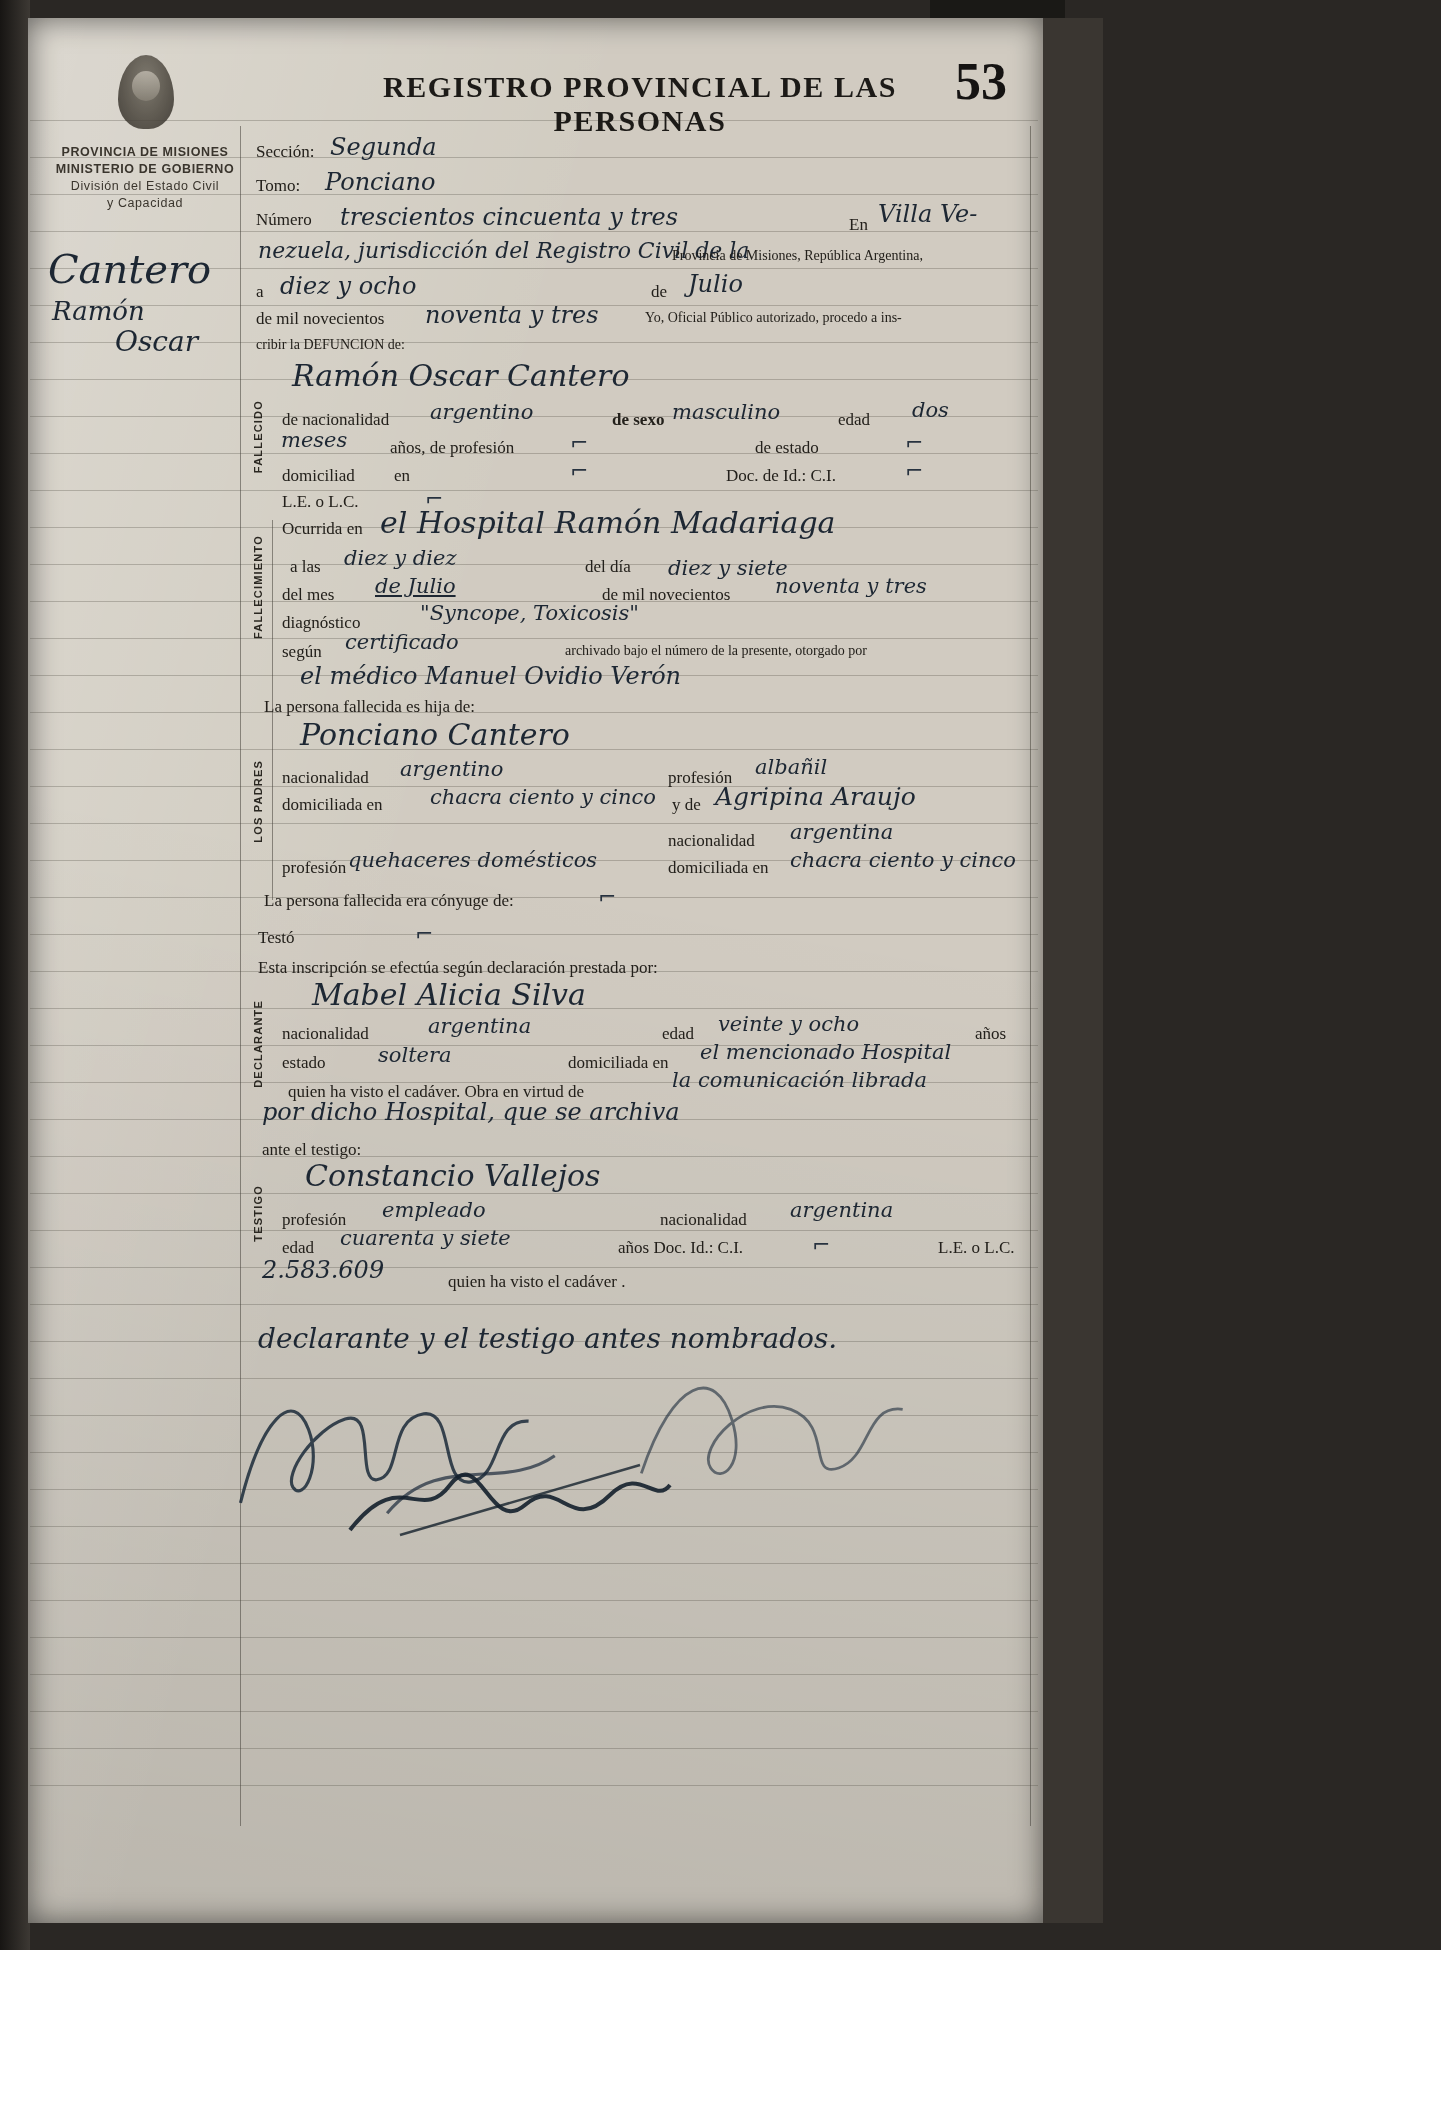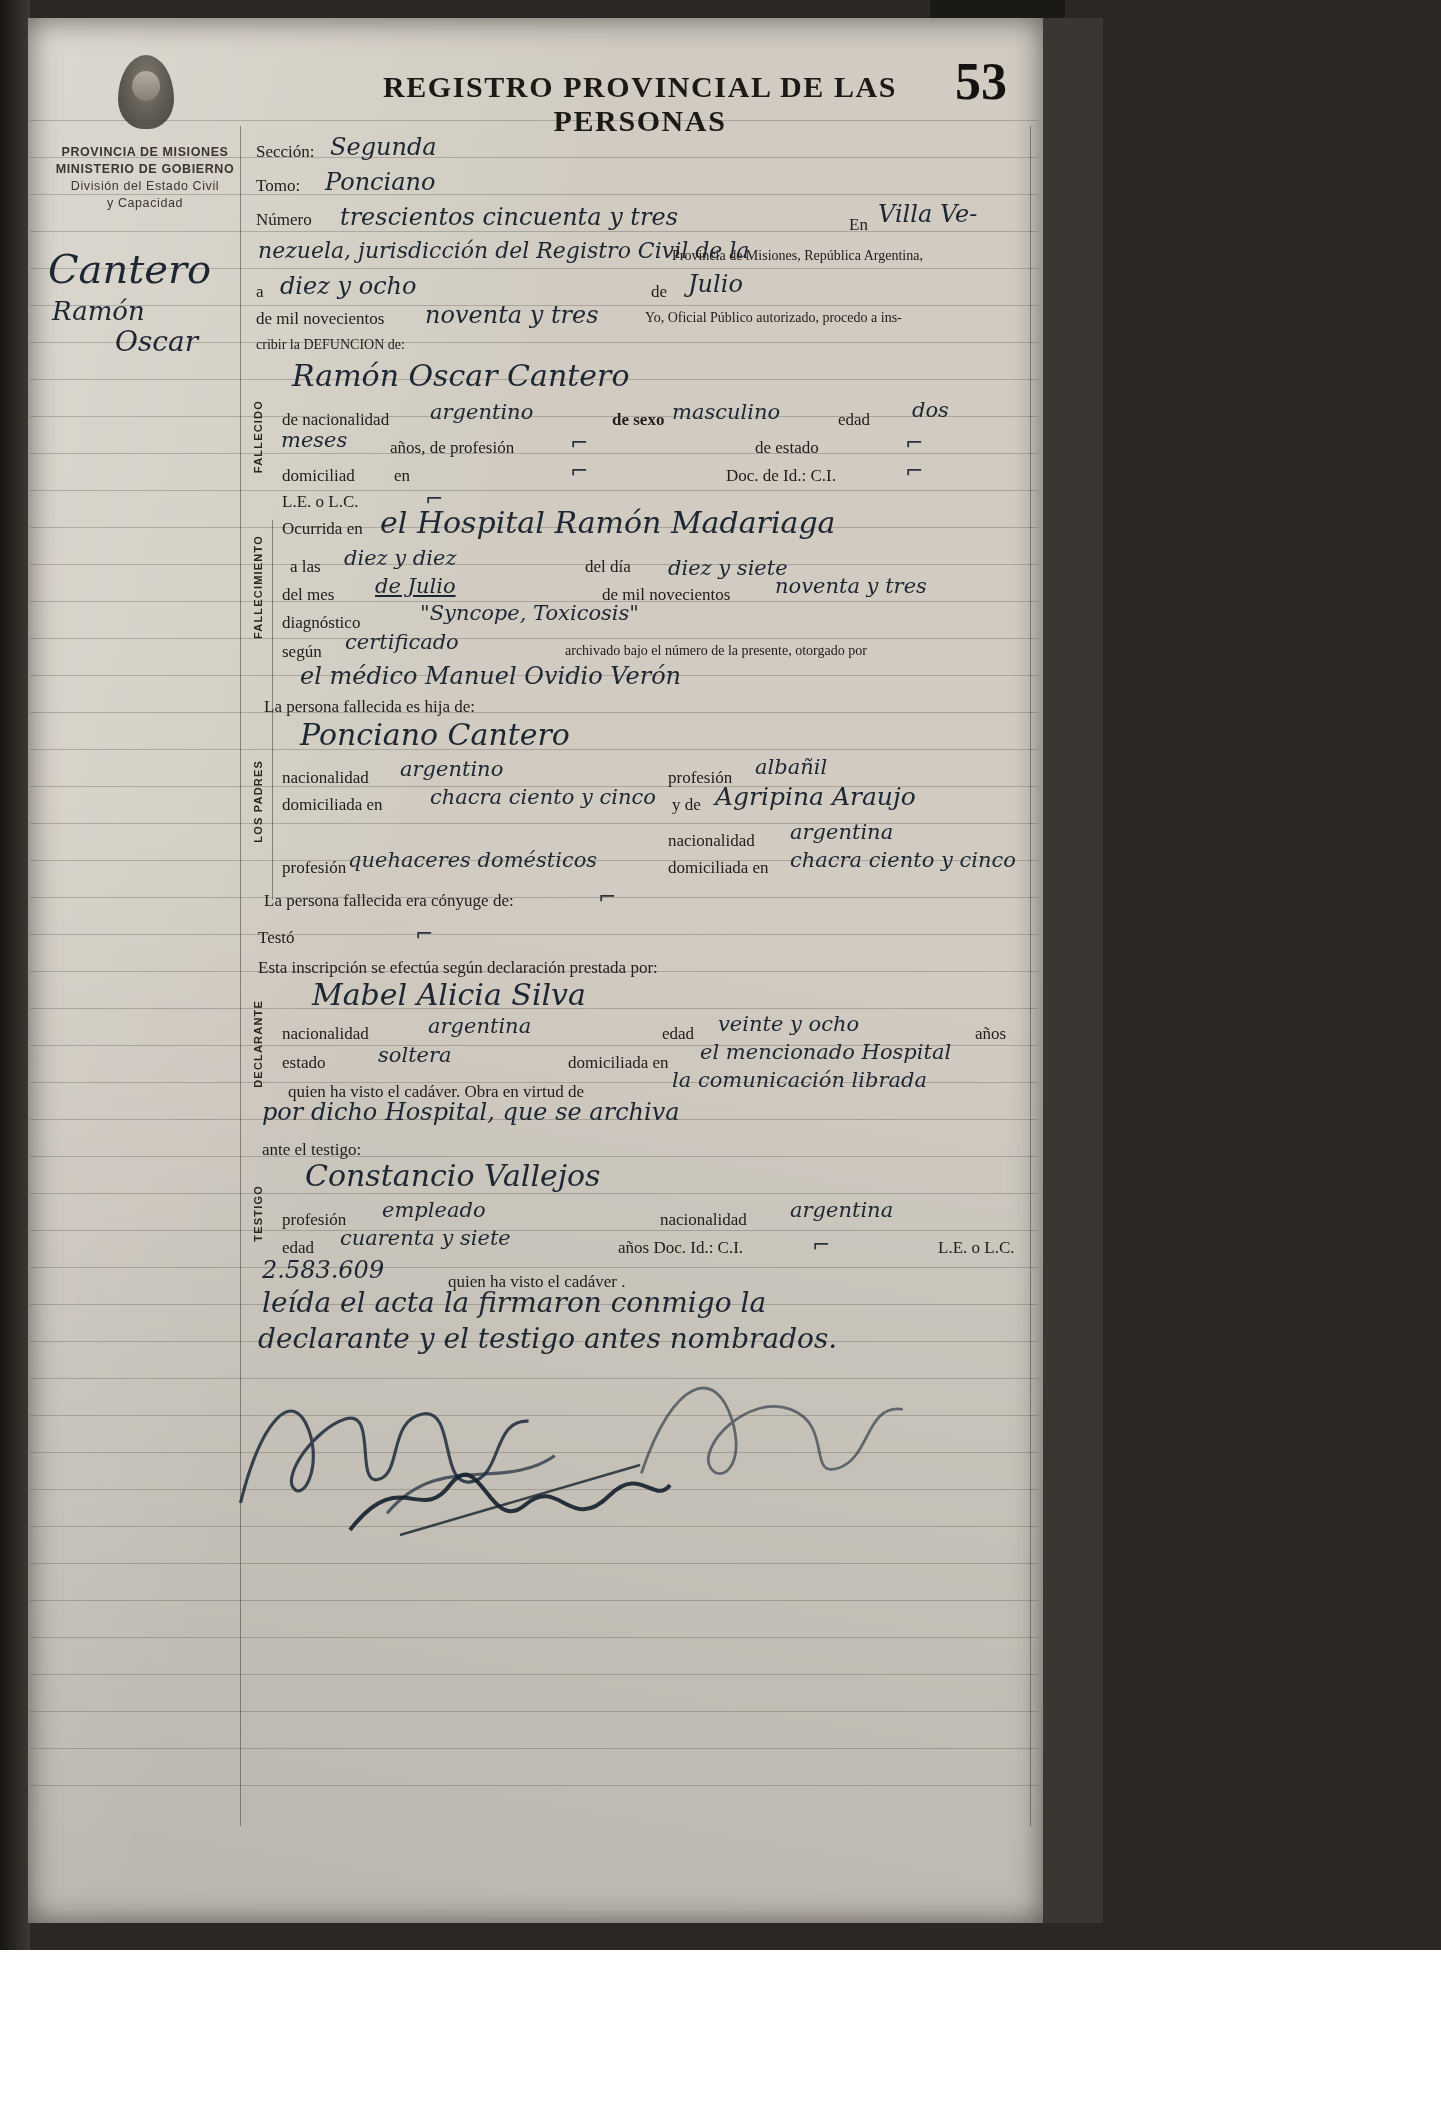--- a/index.html
+++ b/index.html
@@ -285,21 +285,20 @@
 
   <div class="lb" style="left:282px;top:1238px;">edad</div>
   <div class="hw sml" style="left:340px;top:1226px;">cuarenta y siete</div>
   <div class="lb" style="left:618px;top:1238px;">años Doc. Id.: C.I.</div>
   <div class="dash" style="left:812px;top:1232px;">⌐</div>
   <div class="lb" style="left:938px;top:1238px;">L.E. o L.C.</div>
 
   <div class="hw sml" style="left:262px;top:1256px;font-size:24px;">2.583.609</div>
   <div class="lb" style="left:448px;top:1272px;">quien ha visto el cadáver .</div>
 
-  <div class="hw" style="left:262px;top:1286px;font-size:28px;">leída el acta la firmaron conmigo la</div>
   <div class="hw" style="left:258px;top:1322px;font-size:28px;">declarante y el testigo antes nombrados.</div>
 
   <svg class="sig" viewBox="0 0 420 160" style="left:230px;top:1355px;width:440px;height:170px;">
     <path d="M10,140 C30,60 60,30 75,70 C88,105 70,140 60,125 C52,112 80,70 110,60 C140,50 120,120 140,118 C165,115 150,60 185,55 C215,51 200,125 230,120 C260,115 250,60 285,62" fill="none" stroke="#1b2a3a" stroke-width="3" opacity=".85"></path>
     <path d="M150,150 C200,90 260,130 310,95" fill="none" stroke="#1b2a3a" stroke-width="3" opacity=".7"></path>
   </svg>
 
   <svg class="sig" viewBox="0 0 300 140" style="left:620px;top:1345px;width:320px;height:150px;">
     <path d="M20,120 C50,30 90,20 105,70 C118,112 95,130 85,115 C72,95 120,45 160,60 C200,75 175,125 205,115 C235,105 230,55 265,60" fill="none" stroke="#1b2a3a" stroke-width="2.6" opacity=".6"></path>
   </svg>

